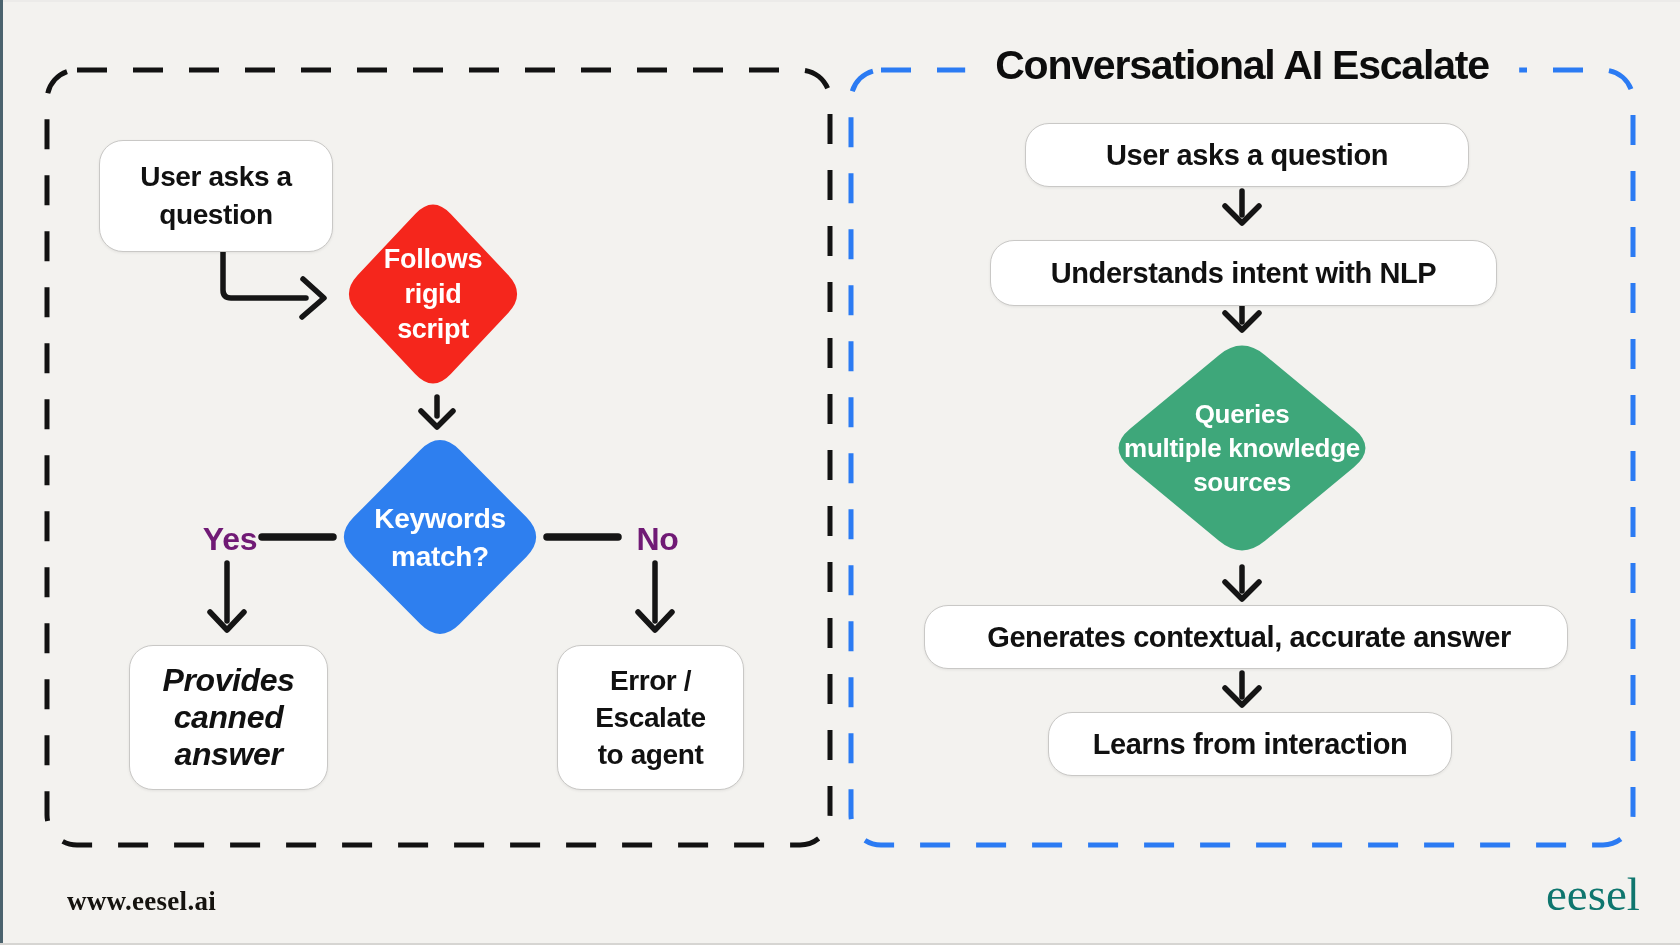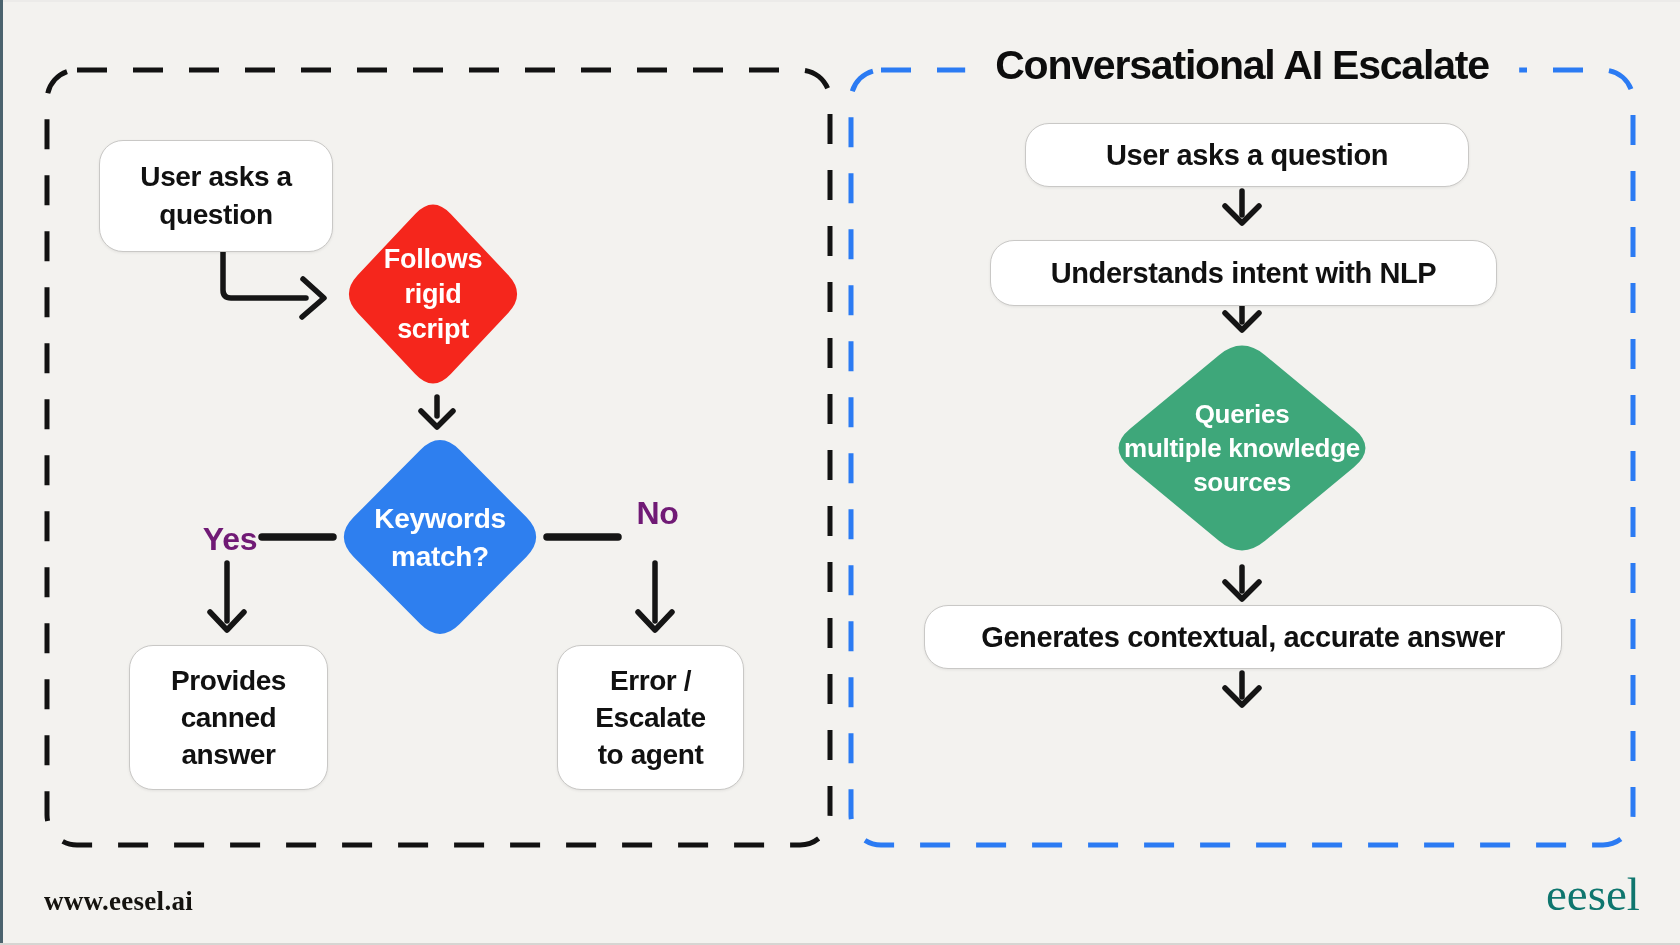--- a/index.html
+++ b/index.html
@@ -32,21 +32,21 @@
   .diamond-label {
     position:absolute; display:flex; align-items:center; justify-content:center;
     text-align:center; color:#ffffff; font-weight:800; letter-spacing:-0.3px;
     white-space:pre-line; pointer-events:none;
   }
   .branch-label {
     position:absolute; display:flex; align-items:center; justify-content:center;
     font-size:32px; font-weight:800; color:#701a75; letter-spacing:-0.3px;
   }
   .footer-url {
-    position:absolute; left:44px; top:886px;
+    position:absolute; left:67px; top:886px;
     font-family:"Liberation Serif", serif; font-size:27px; font-weight:600;
     color:#15130f; letter-spacing:0.3px;
   }
   .brand {
     position:absolute; left:1546px; top:867px;
     font-family:"Liberation Serif", serif; font-size:47px; font-weight:500;
     color:#0f766e;
   }
 </style>
 </head>
@@ -102,40 +102,41 @@
 question</div>
 
   <div class="diamond-label" style="left:333px; top:226px; width:200px; height:136px; font-size:27px; line-height:35px;">Follows
 rigid
 script</div>
 
   <div class="diamond-label" style="left:330px; top:498px; width:220px; height:80px; font-size:28px; line-height:38px;">Keywords
 match?</div>
 
   <div class="branch-label" style="left:200px; top:522px; width:60px; height:34px;">Yes</div>
-  <div class="branch-label" style="left:630px; top:496px; width:55px; height:34px;">No</div>
+  <div class="branch-label" style="left:630px; top:522px; width:55px; height:34px;">No</div>
 
-  <div class="node" style="left:129px; top:645px; width:197px; height:143px; font-size:28px; line-height:37px;">Provides
+  <div class="node" style="left:129px; top:645px; width:197px; height:143px; font-size:32px; line-height:37px;font-style:italic;">Provides
 canned
 answer</div>
 
   <div class="node" style="left:557px; top:645px; width:185px; height:143px; font-size:28px; line-height:37px;">Error /
 Escalate
 to agent</div>
 
   <div class="node" style="left:1025px; top:123px; width:442px; height:62px; font-size:29px;">User asks a question</div>
 
   <div class="node" style="left:990px; top:240px; width:505px; height:64px; font-size:29px;">Understands intent with NLP</div>
 
   <div class="diamond-label" style="left:1102px; top:395px; width:280px; height:106px; font-size:26px; line-height:34px;">Queries
 multiple knowledge
 sources</div>
 
-  <div class="node" style="left:924px; top:605px; width:636px; height:62px; font-size:29px;">Generates contextual, accurate answer</div>
+  <div class="node" style="left:924px; top:605px; width:636px; height:62px; font-size:29px;padding-left:6px;">Generates contextual, accurate answer</div>
 
+  <div class="node" style="left:1048px; top:712px; width:402px; height:62px; font-size:29px;">Learns from interaction</div>
 
   <div class="footer-url">www.eesel.ai</div>
   <div class="brand">eesel</div>
 
   <div class="edge-top"></div>
   <div class="edge-left"></div>
   <div class="edge-bottom"></div>
 </div>
 
 </body></html>

